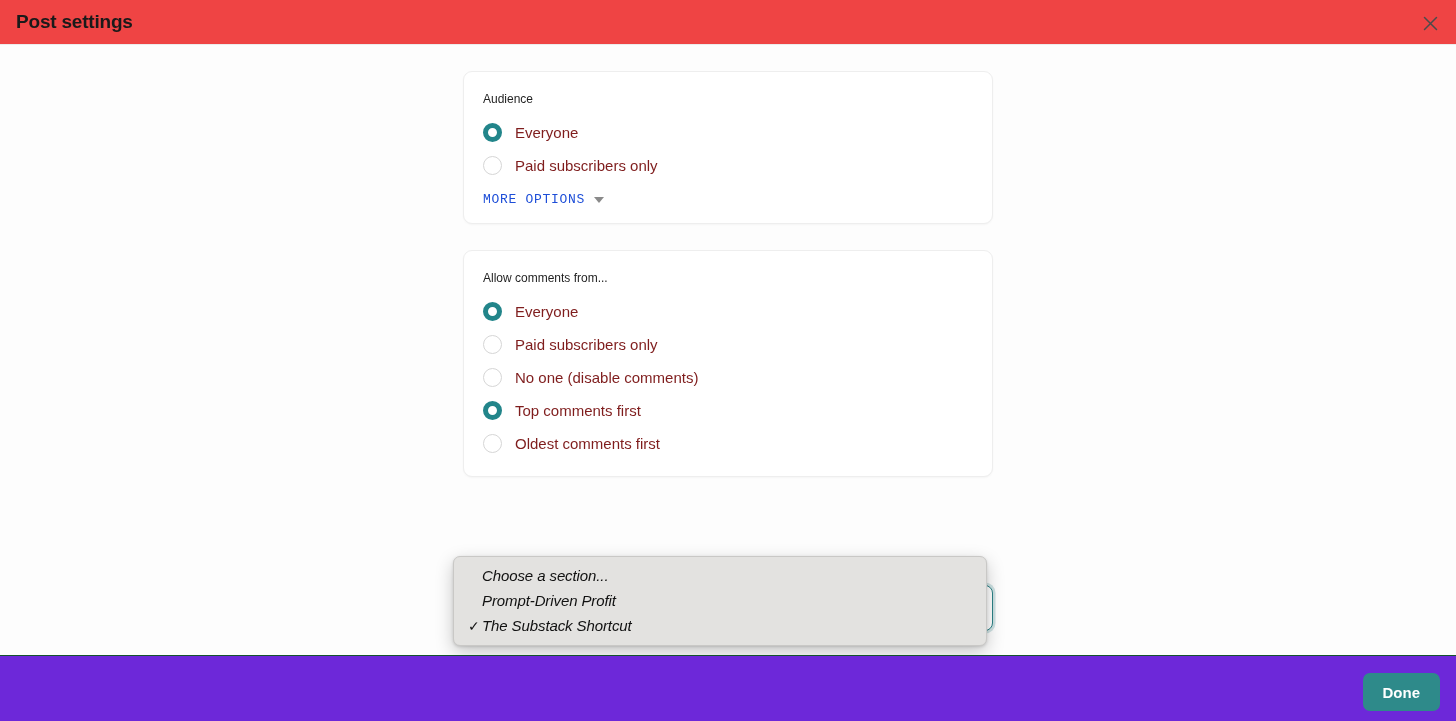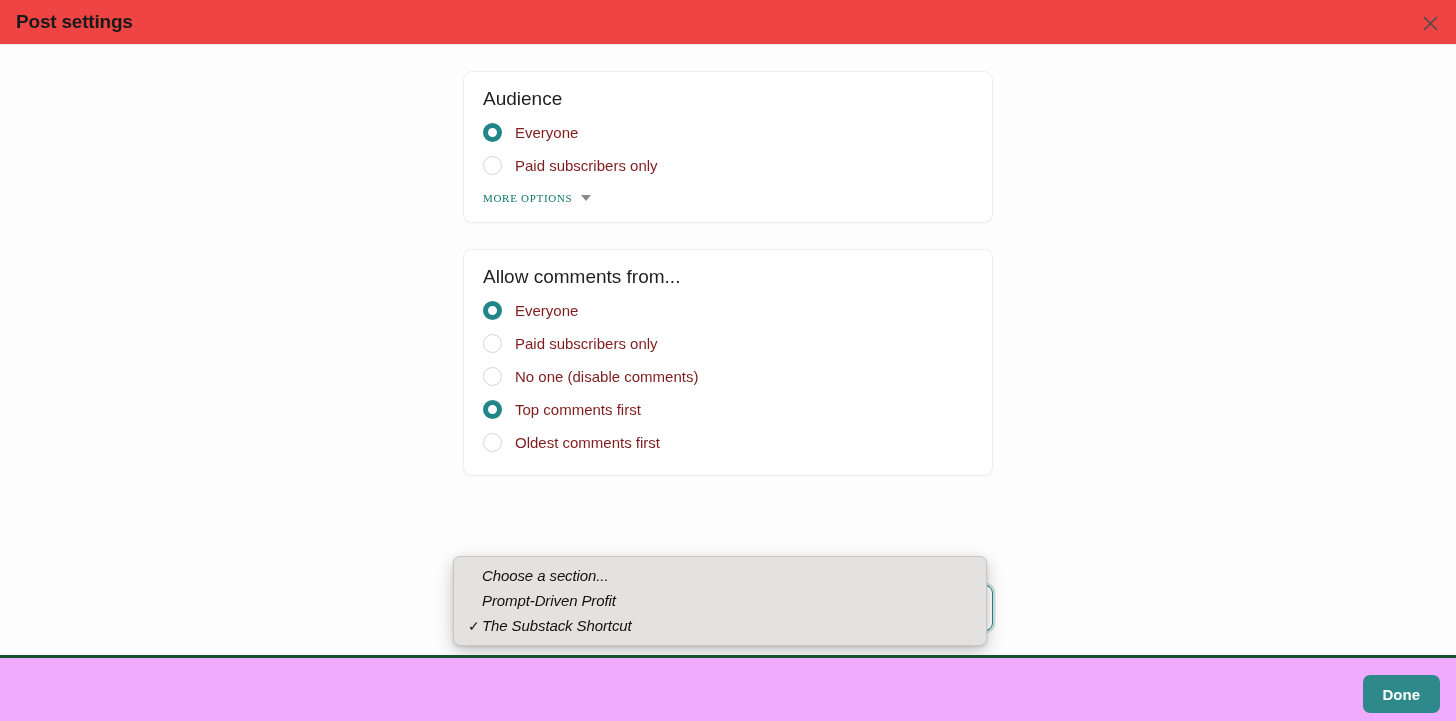--- a/index.html
+++ b/index.html
@@ -78,21 +78,21 @@
     background: #ffffff;
     border: 1px solid #eeeeee;
     border-radius: 9px;
     box-shadow: 0 1px 2px rgba(0,0,0,0.035);
     padding: 18px 19px 16px 19px;
   }
 
   .settings-card + .settings-card { margin-top: 26px; }
 
   .card-label {
-    font-size: 19px;
+    font-size: 12px;
     color: #1f1f1f;
     margin-bottom: 8px;
     line-height: 18px;
   }
   .card-label.second { margin-top: 16px; }
 
   
   .radio-row {
     display: flex;
     align-items: center;
@@ -126,24 +126,24 @@
   .more-options {
     display: inline-flex;
     align-items: center;
     margin-top: 10px;
     cursor: pointer;
     background: transparent;
     border: none;
     padding: 0;
   }
   .more-options-label {
-    font-size: 11px;
+    font-size: 13px;
     letter-spacing: 0.7px;
-    color: #0f766e;
-    font-family: Liberation Serif, serif;
+    color: #1d4ed8;
+    font-family: Liberation Mono, monospace;
   }
   .caret-down {
     width: 0; height: 0;
     margin-left: 9px;
     border-left: 5.5px solid transparent;
     border-right: 5.5px solid transparent;
     border-top: 6px solid #8a8a8a;
   }
 
   
@@ -196,22 +196,22 @@
 
   .dropdown-text { white-space: nowrap; font-style: italic; }
 
   
   .modal-footer {
     position: absolute;
     left: 0;
     top: 655px;
     width: 1456px;
     height: 66px;
-    background: #f0abfc;
-    border-top: 3px solid #14532d;
+    background: #6d28d9;
+    border-top: 1px solid #14532d;
   }
 
   .done-button {
     position: absolute;
     right: 16px;
     top: 17px;
     min-width: 70px;
     height: 38px;
     padding: 0 20px;
     background: #2e8a8a;

